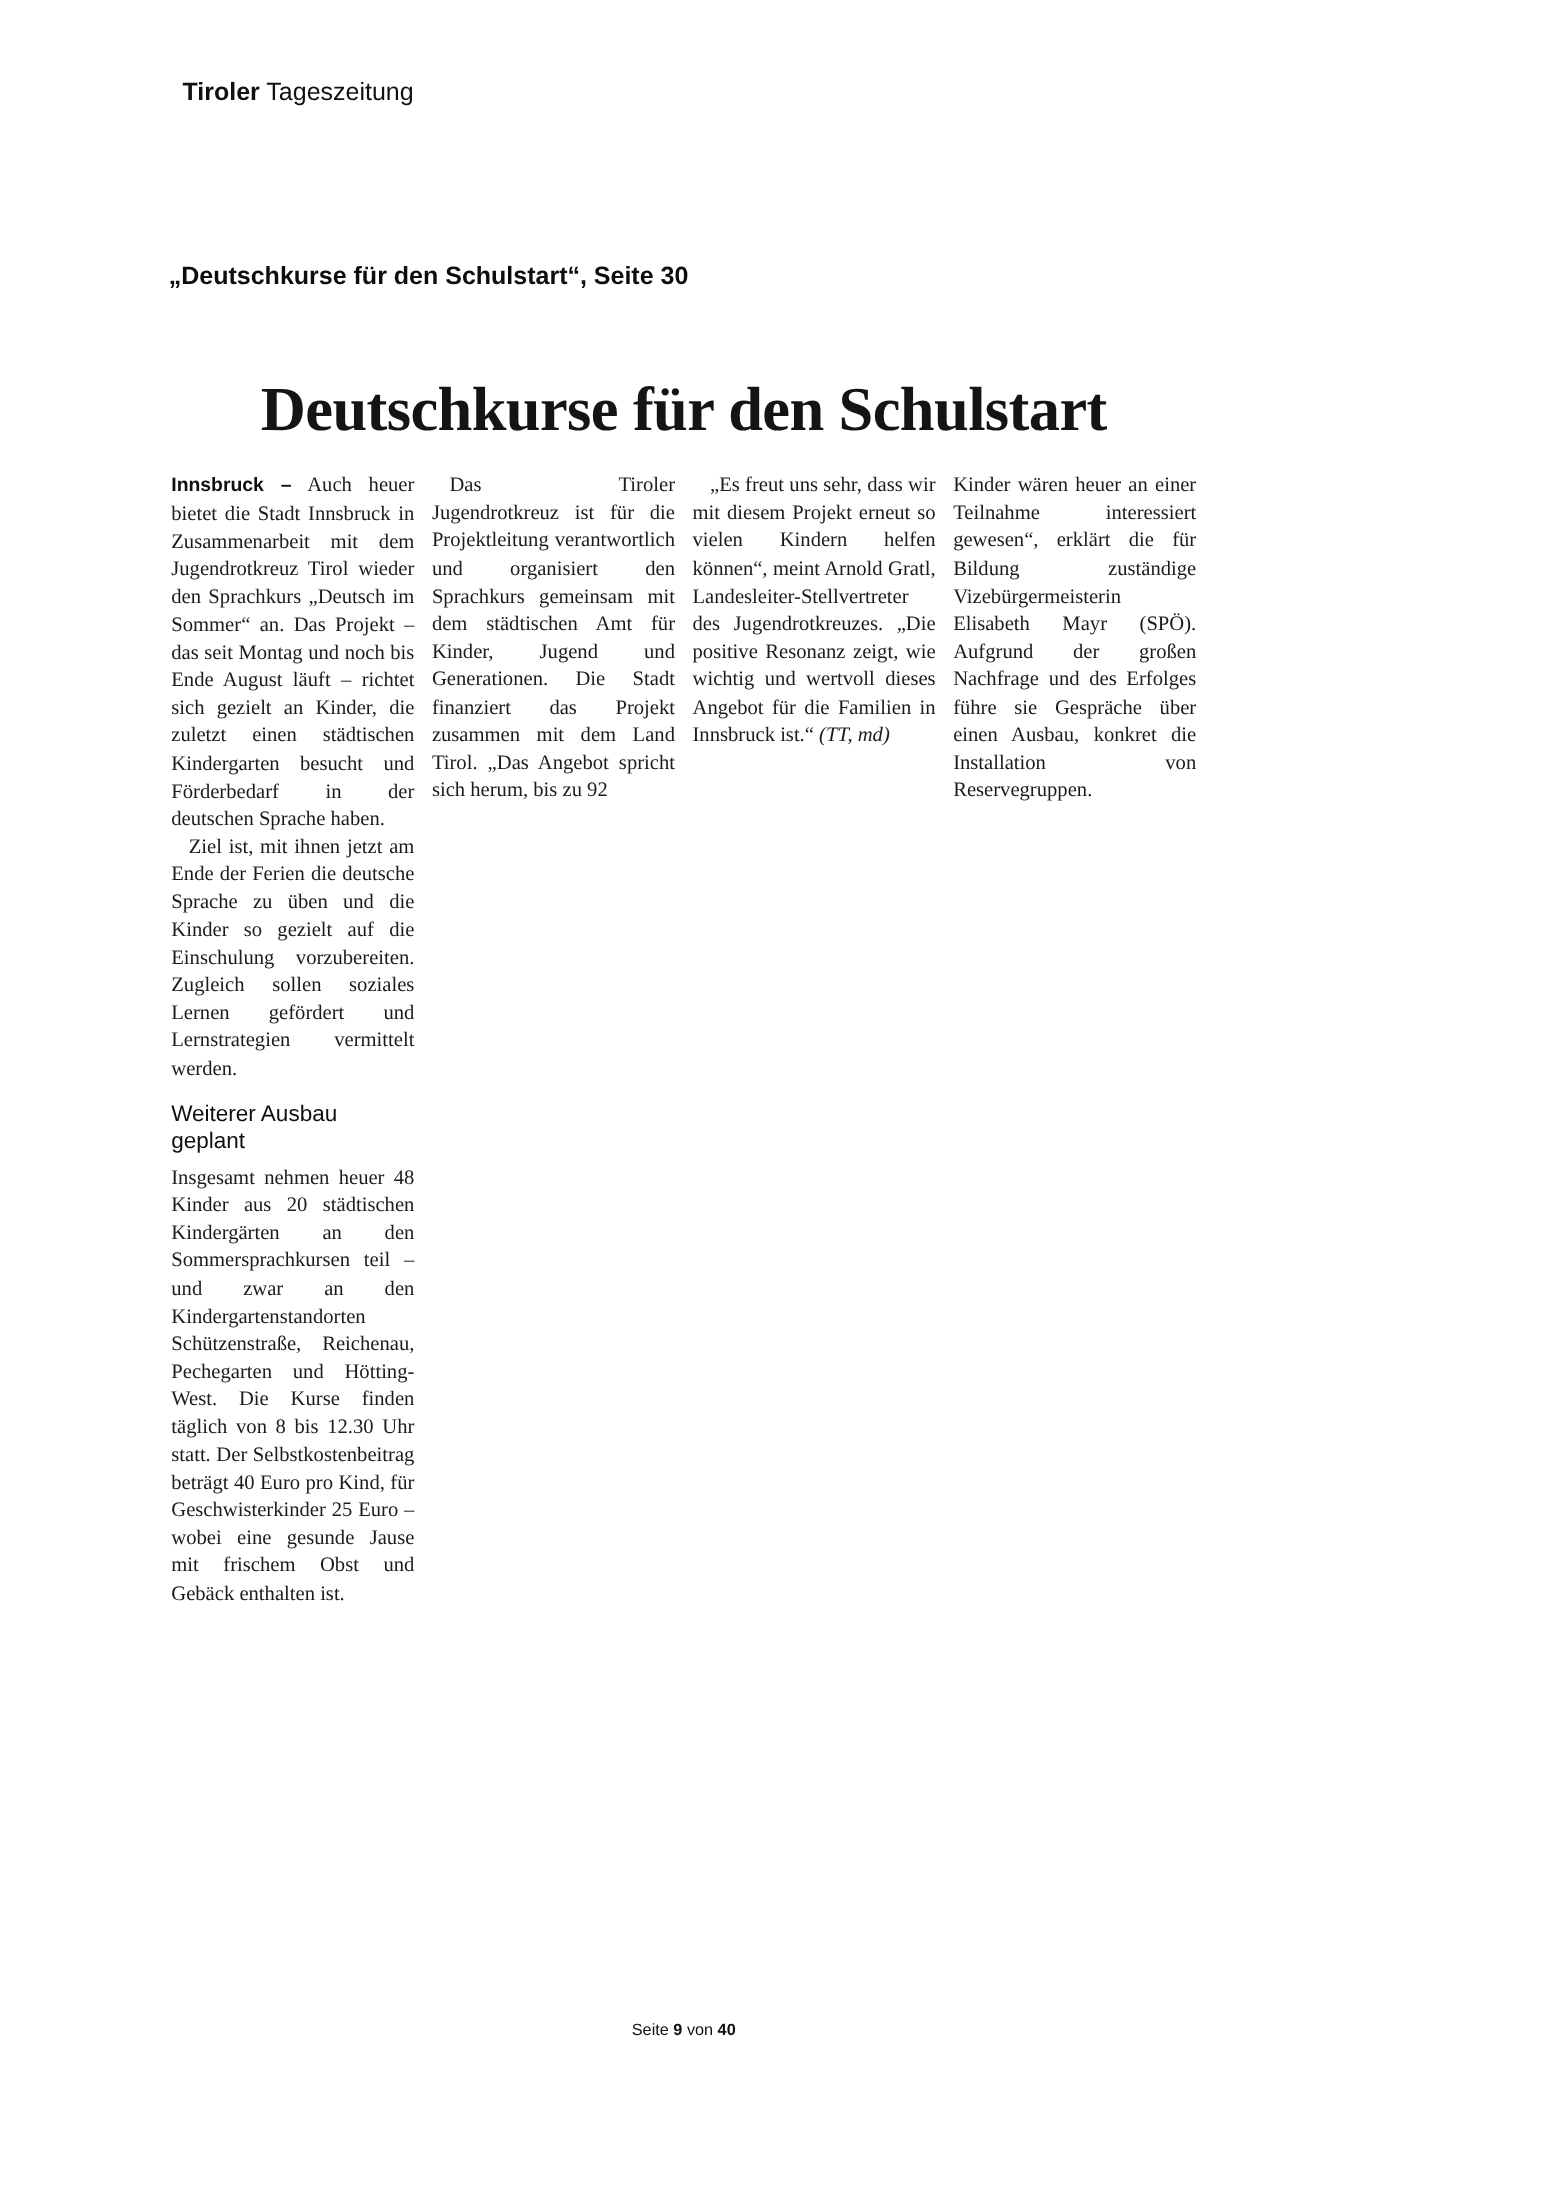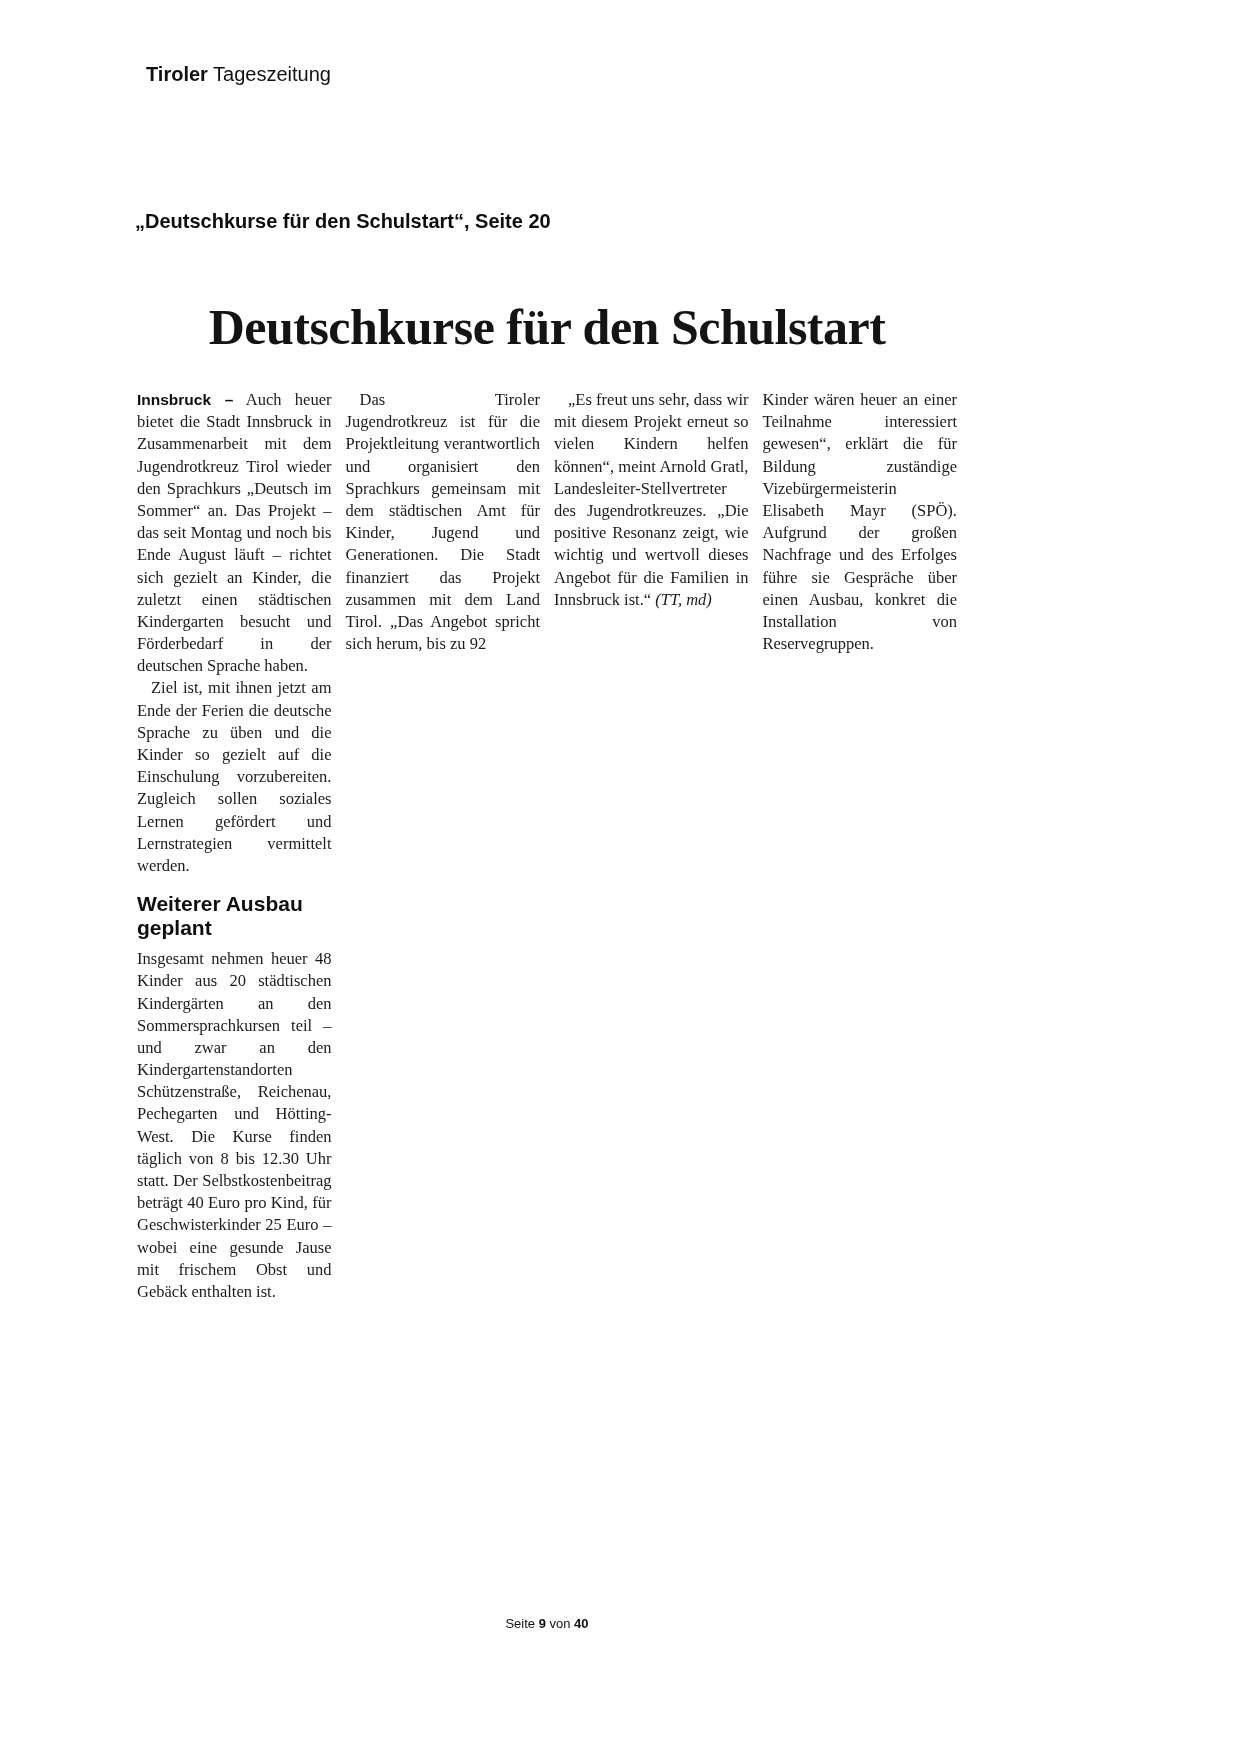--- a/index.html
+++ b/index.html
@@ -63,21 +63,21 @@
     font-family: "Liberation Serif", serif;
     font-size: 20.5px;
     font-weight: 400;
     text-align: center;
     color: #222222;
   }
 
   .columns {
     display: flex;
     gap: 14px;
-    margin-top: 34px;
+    margin-top: 22px;
   }
   .col {
     flex: 1 1 0;
     min-width: 0;
   }
   .para {
     margin: 0;
     font-family: "Liberation Serif", serif;
     font-size: 16.5px;
     line-height: 1.345;
@@ -87,22 +87,22 @@
   .para.indent { text-indent: 14px; }
   .lead-in {
     font-family: "Liberation Sans", sans-serif;
     font-weight: 700;
     font-size: 15.5px;
     color: #0f0f0f;
   }
   .crosshead {
     margin: 15px 0 8px 0;
     font-family: "Liberation Sans", sans-serif;
-    font-size: 21px;
-    font-weight: 700;
+    font-size: 18px;
+    font-weight: 400;
     color: #0f0f0f;
   }
   .credit { font-style: italic; }
 
   
   .page-footer {
     position: absolute;
     left: 137px;
     top: 1616px;
     width: 820px;
@@ -115,21 +115,21 @@
 </style>
 </head>
 <body>
 
 <div class="page">
 
   <div class="masthead">
     <span class="brand-bold">Tiroler</span><span class="brand-regular"> Tageszeitung</span>
   </div>
 
-  <div class="toc-line">„Deutschkurse für den Schulstart“, Seite 20</div>
+  <div class="toc-line">„Deutschkurse für den Schulstart“, Seite 30</div>
 
   <div class="article">
     <h1 class="headline">Deutschkurse für den Schulstart</h1>
 
     <div class="columns">
 
       <div class="col">
         <p class="para"><span class="lead-in">Innsbruck –</span><span> Auch heuer bietet die Stadt Innsbruck in Zusammenarbeit mit dem Jugendrotkreuz Tirol wieder den Sprachkurs „Deutsch im Sommer“ an. Das Projekt – das seit Montag und noch bis Ende August läuft – richtet sich gezielt an Kinder, die zuletzt einen städtischen Kindergarten besucht und Förderbedarf in der deutschen Sprache haben.</span></p>
         <p class="para indent">Ziel ist, mit ihnen jetzt am Ende der Ferien die deutsche Sprache zu üben und die Kinder so gezielt auf die Einschulung vorzubereiten. Zugleich sollen soziales Lernen gefördert und Lernstrategien vermittelt werden.</p>
         <h3 class="crosshead">Weiterer Ausbau geplant</h3>

